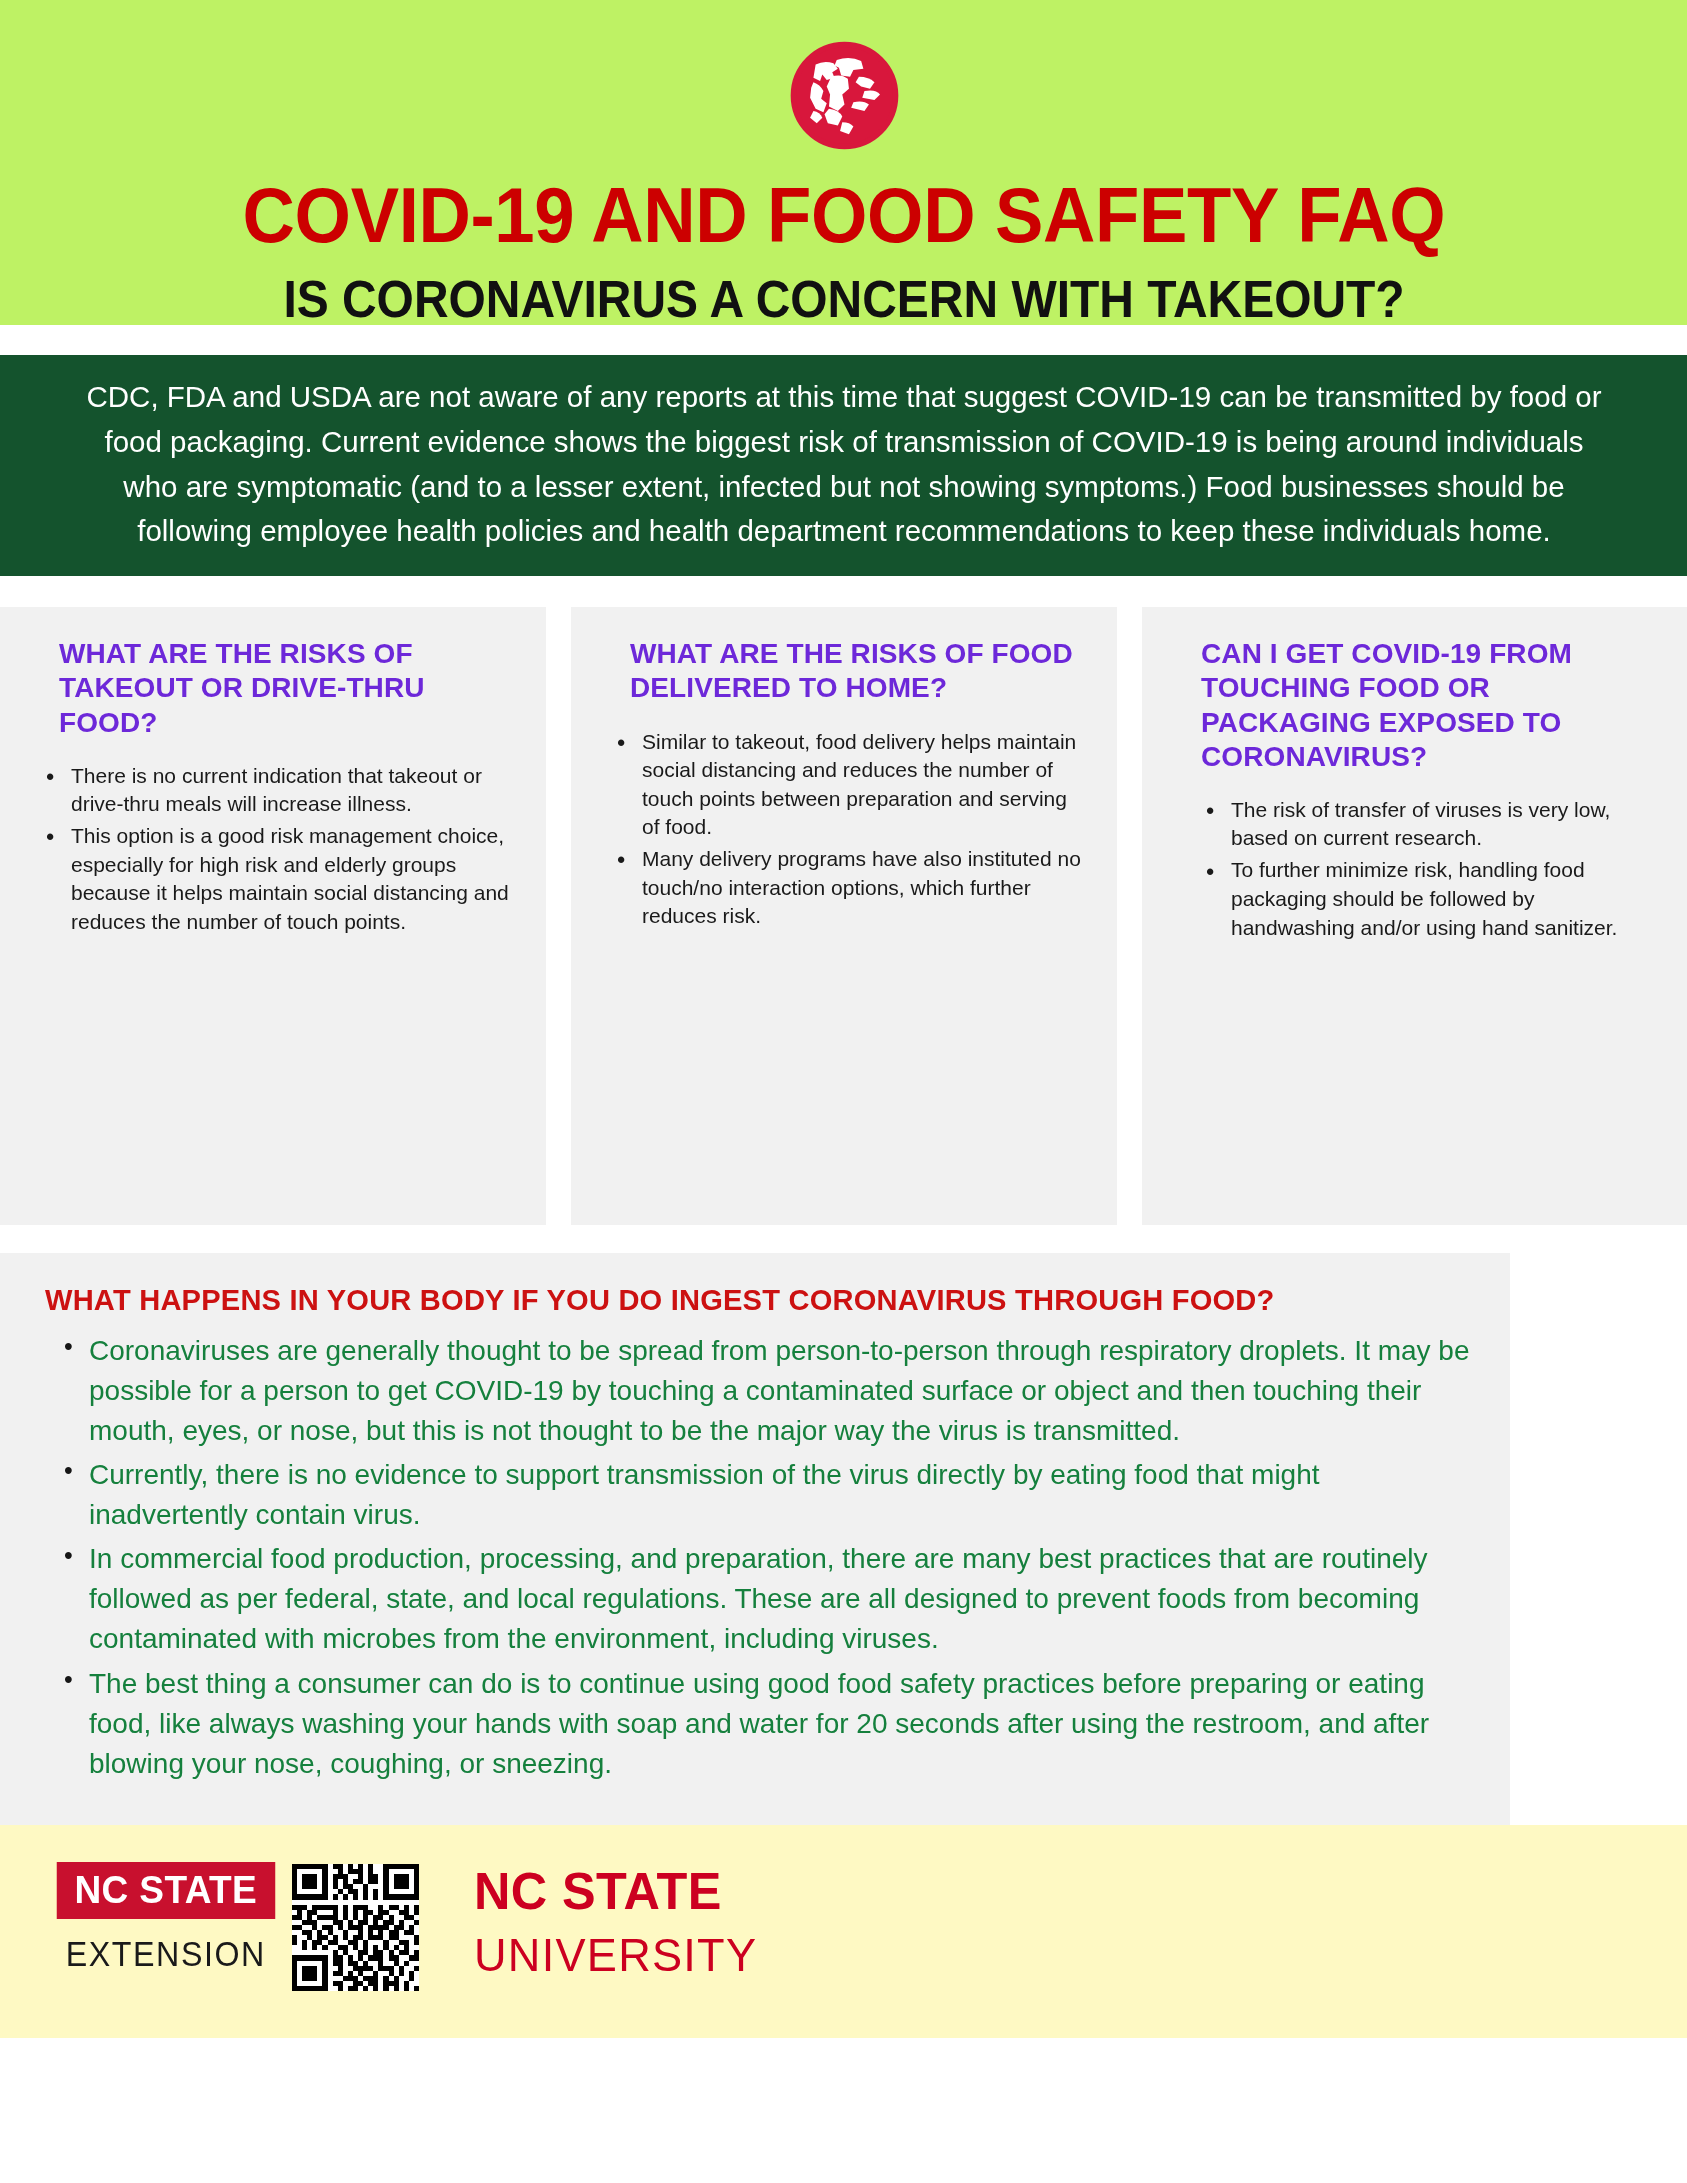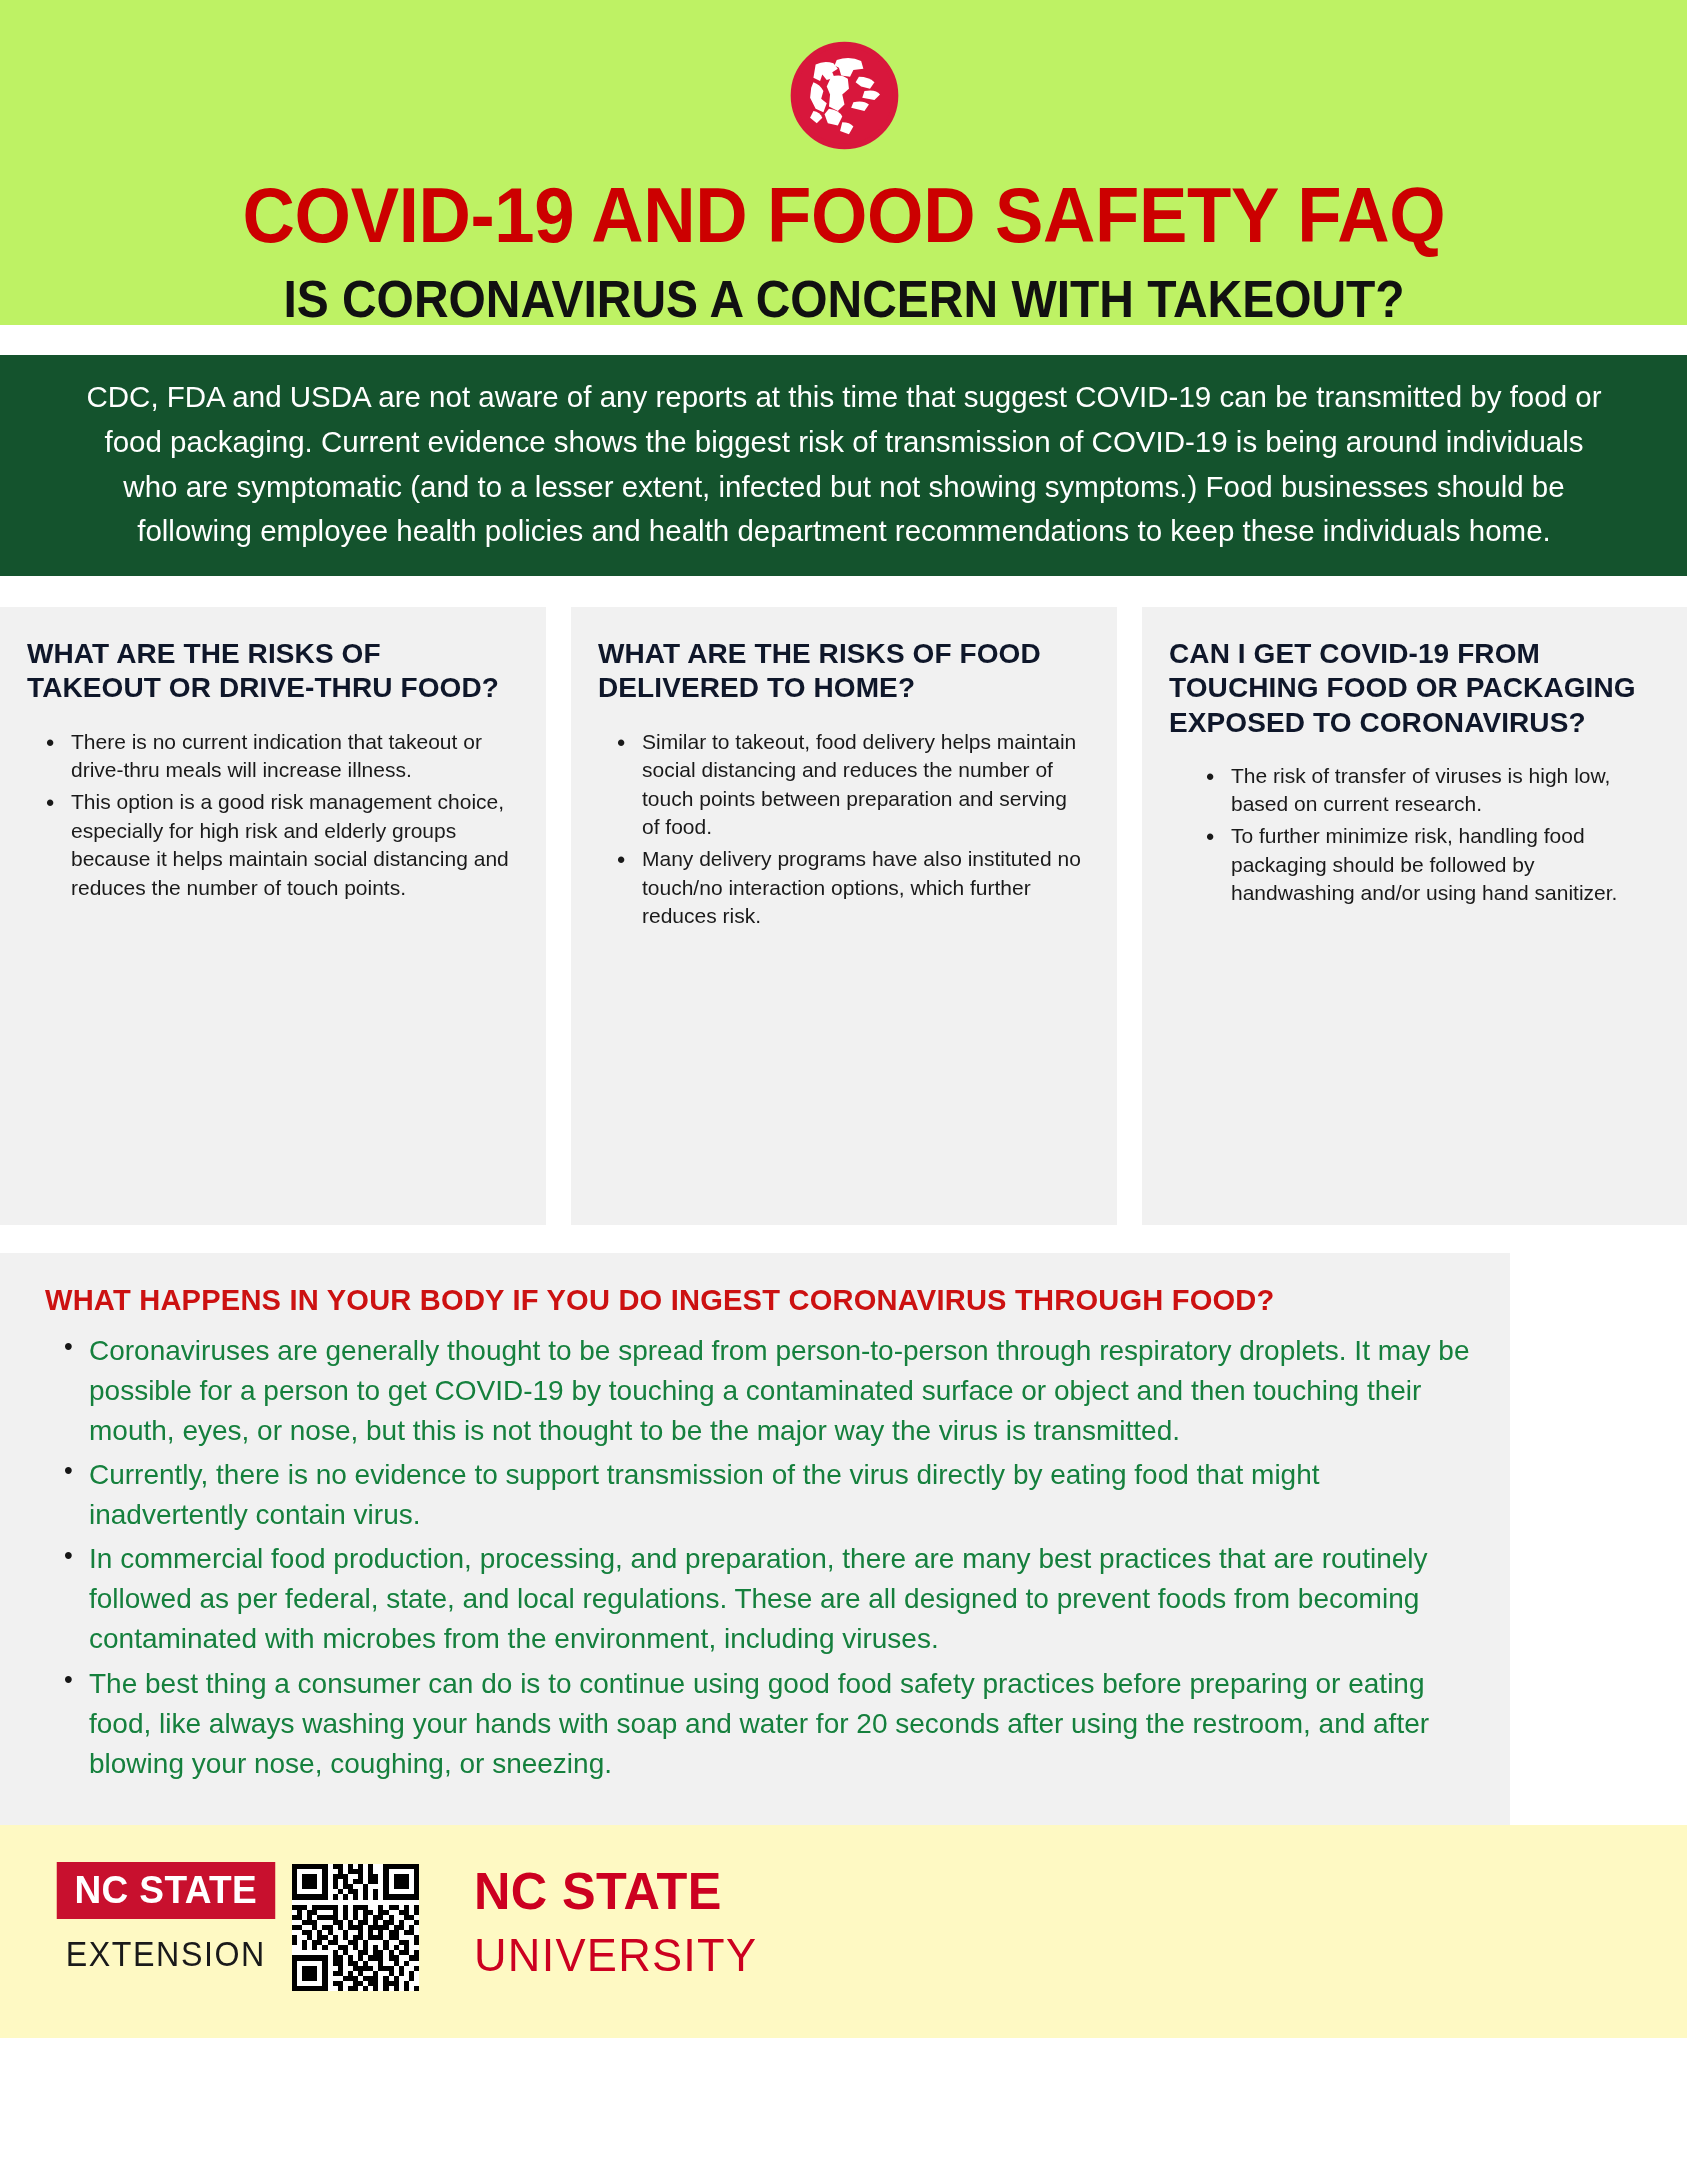--- a/index.html
+++ b/index.html
@@ -84,24 +84,25 @@
     background: #F1F1F1;
     padding: 30px 27px 34px 27px;
     flex: 1 1 0;
     min-height: 618px;
   }
 
   .card-heading {
     font-family: "Liberation Sans Narrow", "Liberation Sans", sans-serif;
     font-size: 28px;
     font-weight: bold;
-    color: #0f172a;
+    color: #6d28d9;
     line-height: 1.22;
     text-transform: uppercase;
     letter-spacing: 0.1px;
+    margin-left: 32px;
   }
 
   .card ul {
     margin-top: 22px;
     padding-left: 44px;
     list-style: none;
   }
 
   .card li {
     position: relative;
@@ -311,21 +312,21 @@
     <div class="card-heading">WHAT ARE THE RISKS OF FOOD DELIVERED TO HOME?</div>
     <ul>
       <li>Similar to takeout, food delivery helps maintain social distancing and reduces the number of touch points between preparation and serving of food.</li>
       <li>Many delivery programs have also instituted no touch/no interaction options, which further reduces risk.</li>
     </ul>
   </div>
 
   <div class="card card-3">
     <div class="card-heading">CAN I GET COVID-19 FROM TOUCHING FOOD OR PACKAGING EXPOSED TO CORONAVIRUS?</div>
     <ul>
-      <li>The risk of transfer of viruses is high low, based on current research.</li>
+      <li>The risk of transfer of viruses is very low, based on current research.</li>
       <li>To further minimize risk, handling food packaging should be followed by handwashing and/or using hand sanitizer.</li>
     </ul>
   </div>
 
 </div>
 
 <div class="wide-section">
   <div class="wide-heading">WHAT HAPPENS IN YOUR BODY IF YOU DO INGEST CORONAVIRUS THROUGH FOOD?</div>
   <ul>
     <li>Coronaviruses are generally thought to be spread from person-to-person through respiratory droplets. It may be possible for a person to get COVID-19 by touching a contaminated surface or object and then touching their mouth, eyes, or nose, but this is not thought to be the major way the virus is transmitted.</li>

